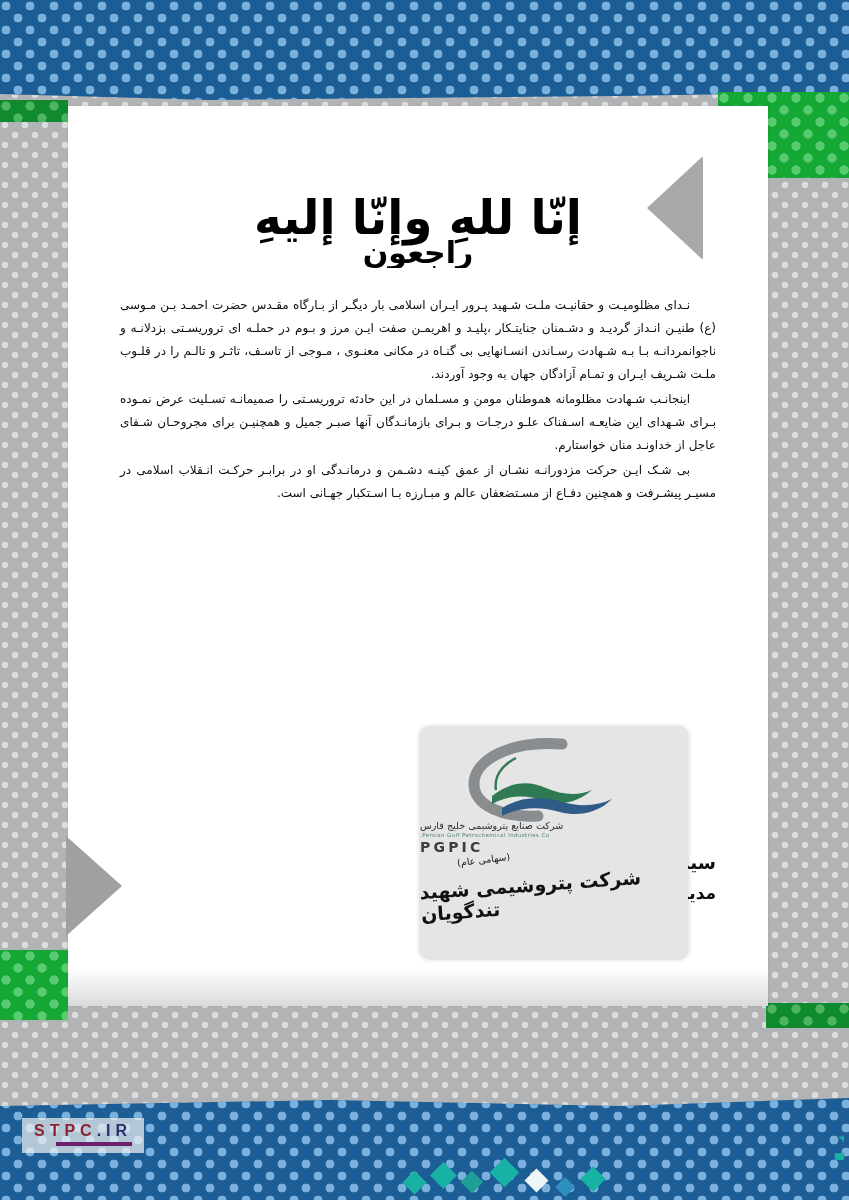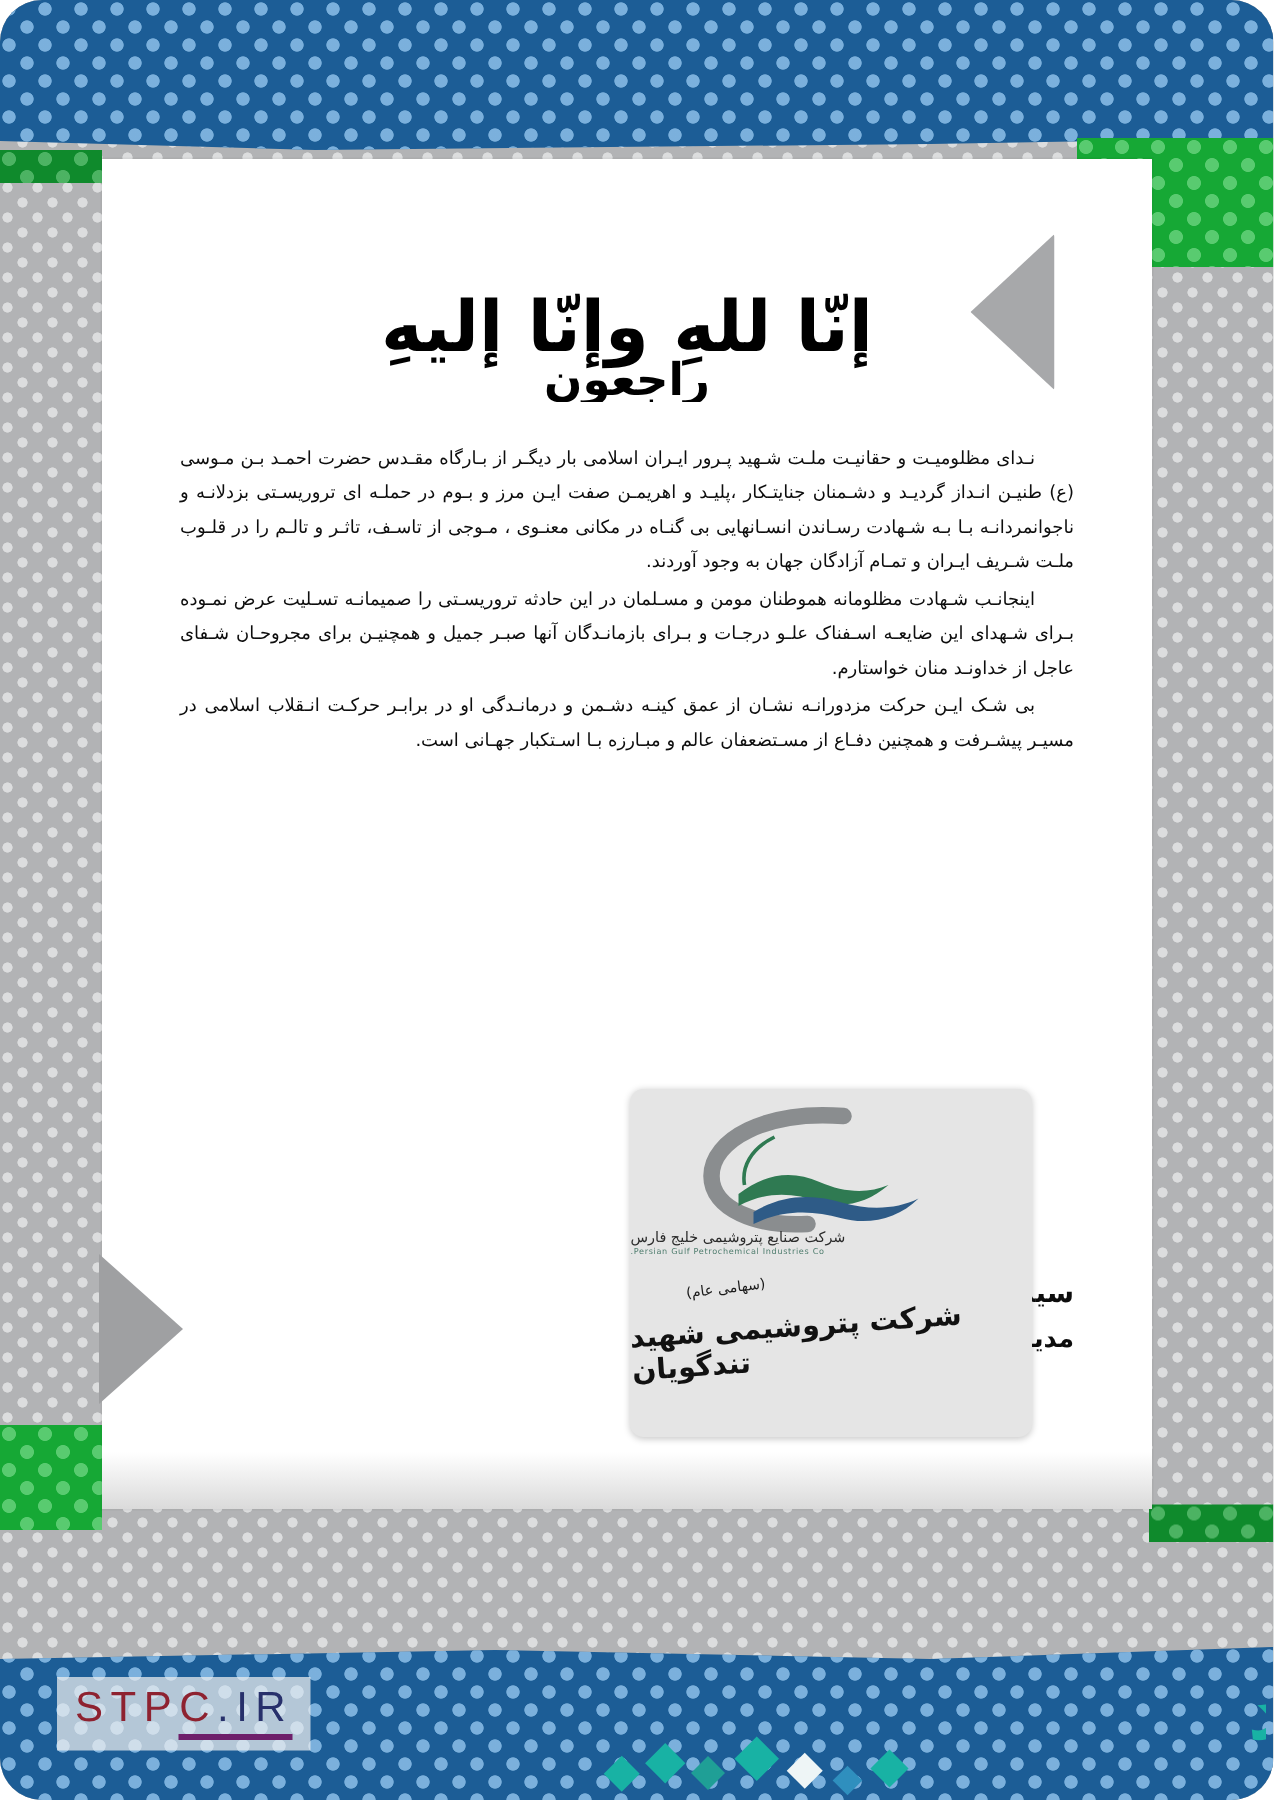--- a/index.html
+++ b/index.html
@@ -12,21 +12,20 @@
     font-family: "DejaVu Sans", "Liberation Sans", sans-serif;
   }
 
   
   .poster {
     position: relative;
     width: 849px;
     height: 1200px;
     background: #b4b4b4;
     overflow: hidden;
-    border-radius: 28px;
   }
 
   
   .dots-gray {
     background-color: #b2b3b5;
     background-image:
       radial-gradient(circle at 5px 5px, rgba(255,255,255,0.55) 3.2px, transparent 3.6px),
       radial-gradient(circle at 15px 15px, rgba(255,255,255,0.55) 3.2px, transparent 3.6px);
     background-size: 20px 20px, 20px 20px;
   }
@@ -218,28 +217,28 @@
     letter-spacing: -.2px;
   }
   .lc-dept {
     position: absolute; left: 0; right: 0; top: 188px;
     font-size: 13.5px; color: #111; font-weight: 700;
   }
 
   
   .wm-stpc {
     position: absolute;
-    left: 38px; top: 1118px;
+    left: 22px; top: 1118px;
     z-index: 9;
     background: rgba(240,240,240,0.72);
     padding: 4px 12px 7px 12px;
     font-family: "Liberation Sans", sans-serif;
-    font-size: 28px;
+    font-size: 16px;
     letter-spacing: 5px;
-    font-weight: 400;
+    font-weight: 700;
   }
   .wm-stpc .s1 { color: #8e2230; }
   .wm-stpc .s2 { color: #27306b; }
   .wm-stpc .rule {
     display: block; width: 76px; height: 4px;
     background: #6e1f6a; margin-top: 2px;
   }
 
   .wm-eghtesad {
     position: absolute;
@@ -313,20 +312,21 @@
                C112 66 96 70 80 65 C62 59 44 58 26 68 Z" fill="#2f7a52"></path>
 
       <path d="M36 72 C56 60 76 60 96 66 C114 71 132 70 146 63
                C132 77 112 81 94 76 C76 71 56 70 36 80 Z" fill="#2e5b87"></path>
 
       <path d="M50 22 C34 30 28 42 30 54" fill="none" stroke="#2f7a52" stroke-width="2.4"></path>
     </svg>
 
     <div class="pg-fa">شرکت صنایع پتروشیمی خلیج فارس</div>
     <div class="pg-en">Persian Gulf Petrochemical Industries Co.</div>
+    <div class="pg-acr">PGPIC</div>
 
     <div class="lc-sahami">(سهامی عام)</div>
     <div class="lc-company">شرکت پتروشیمی شهید تندگویان</div>
   </div>
 
   <div class="wm-stpc">
     <span class="s1">STPC</span><span class="s2">.IR</span>
     <span class="rule"></span>
   </div>
 

